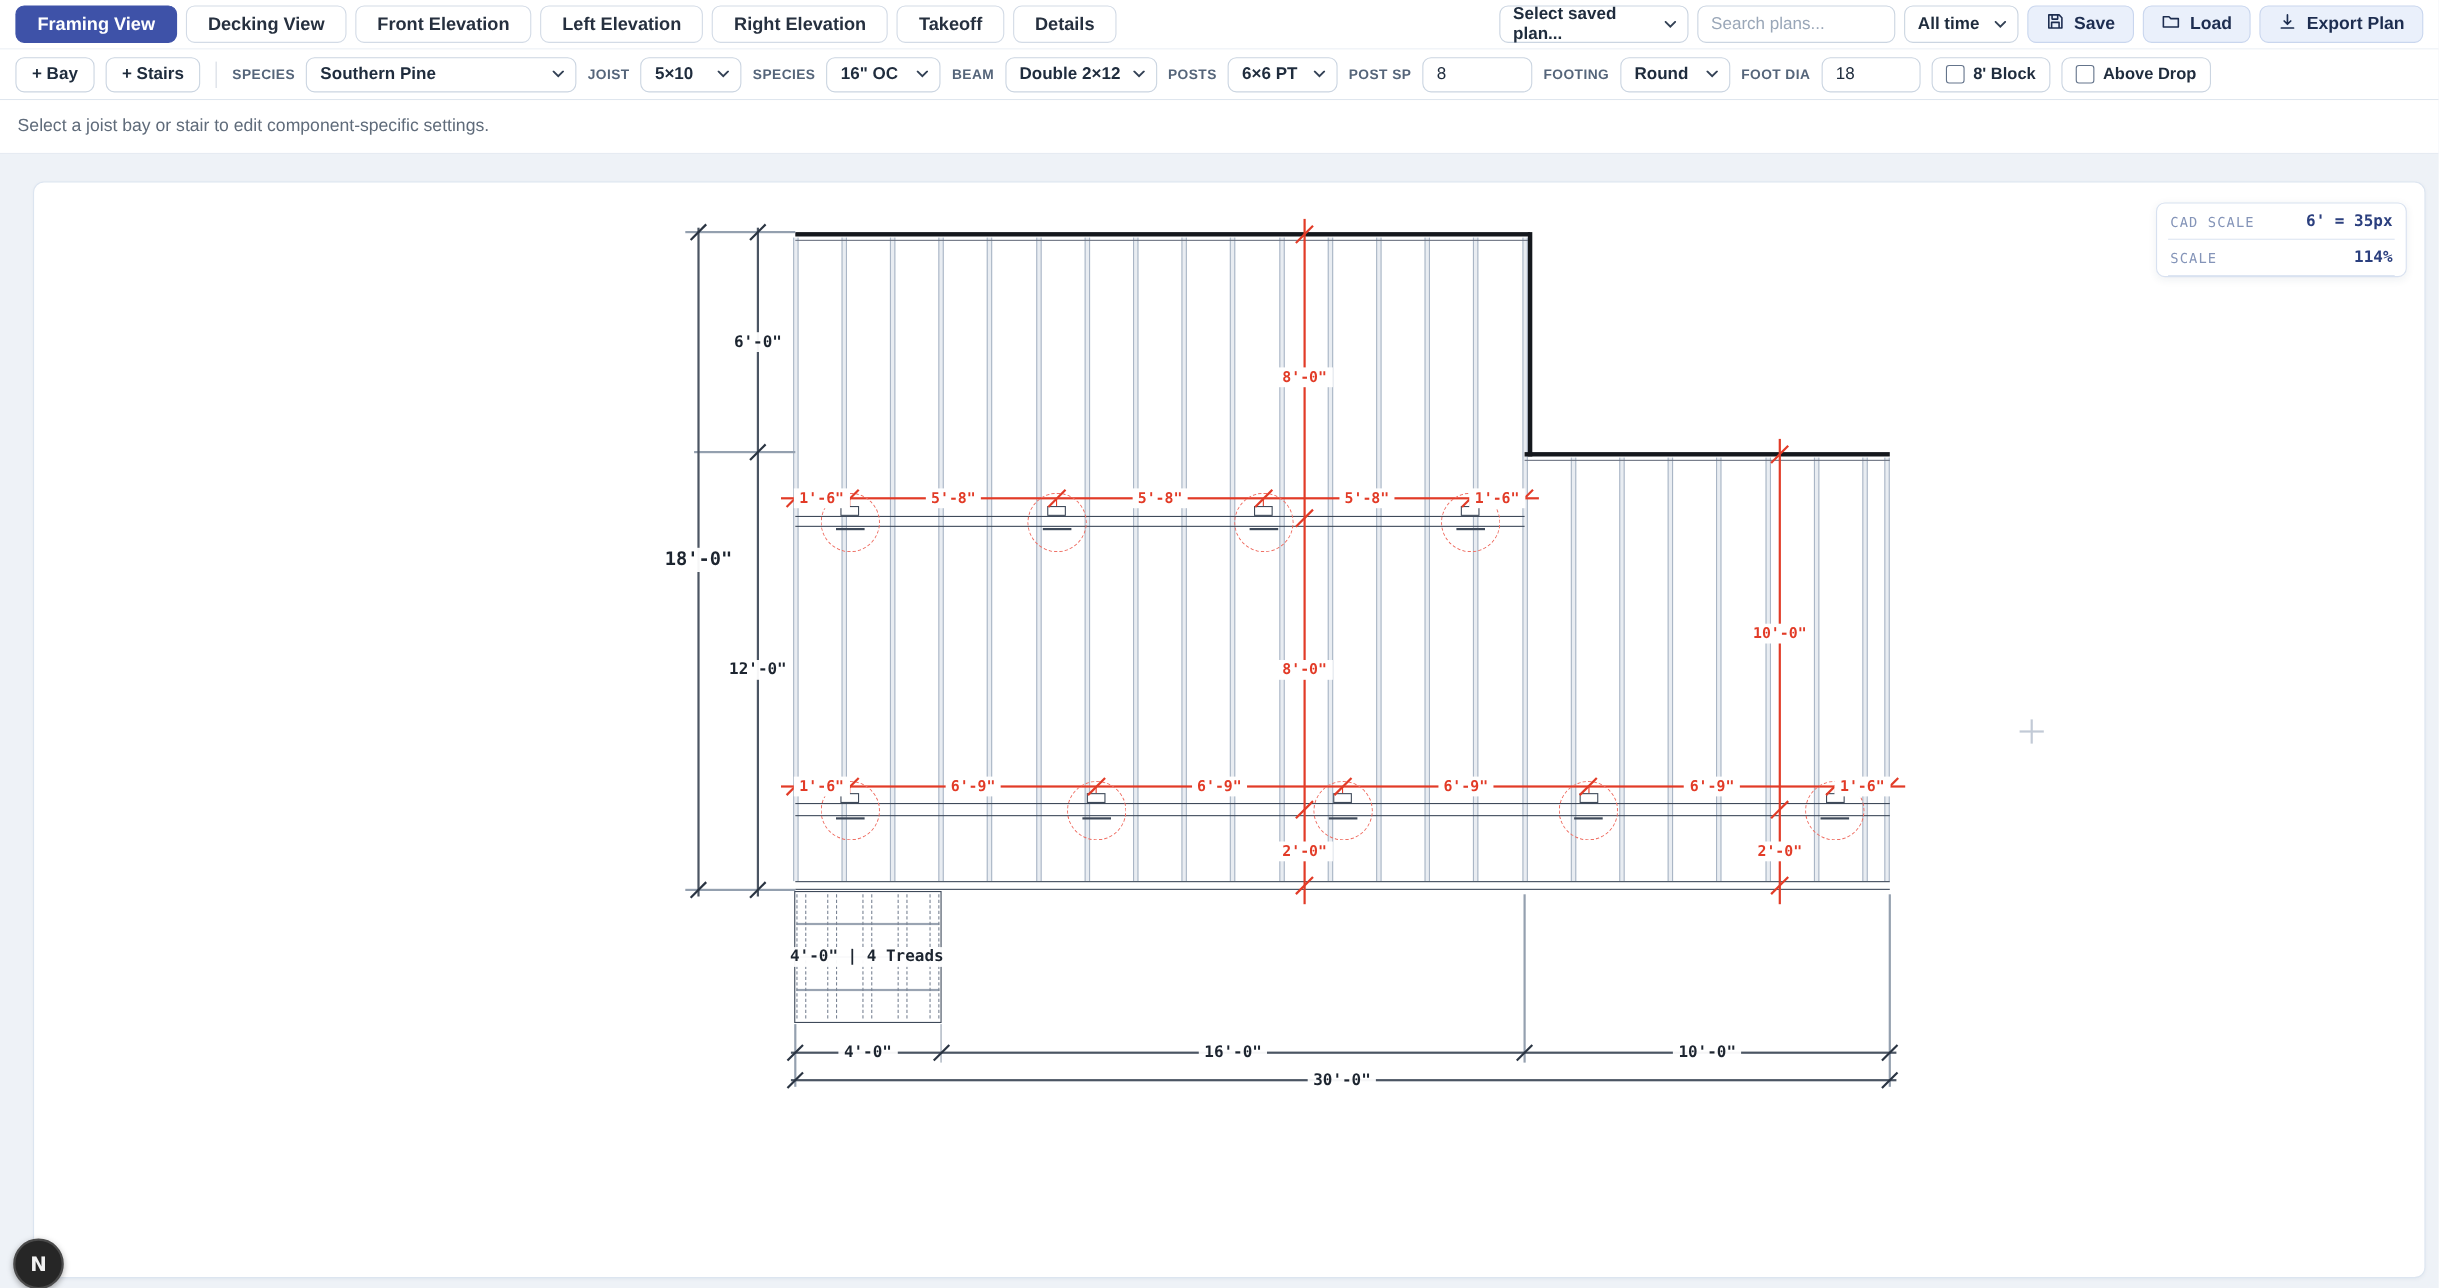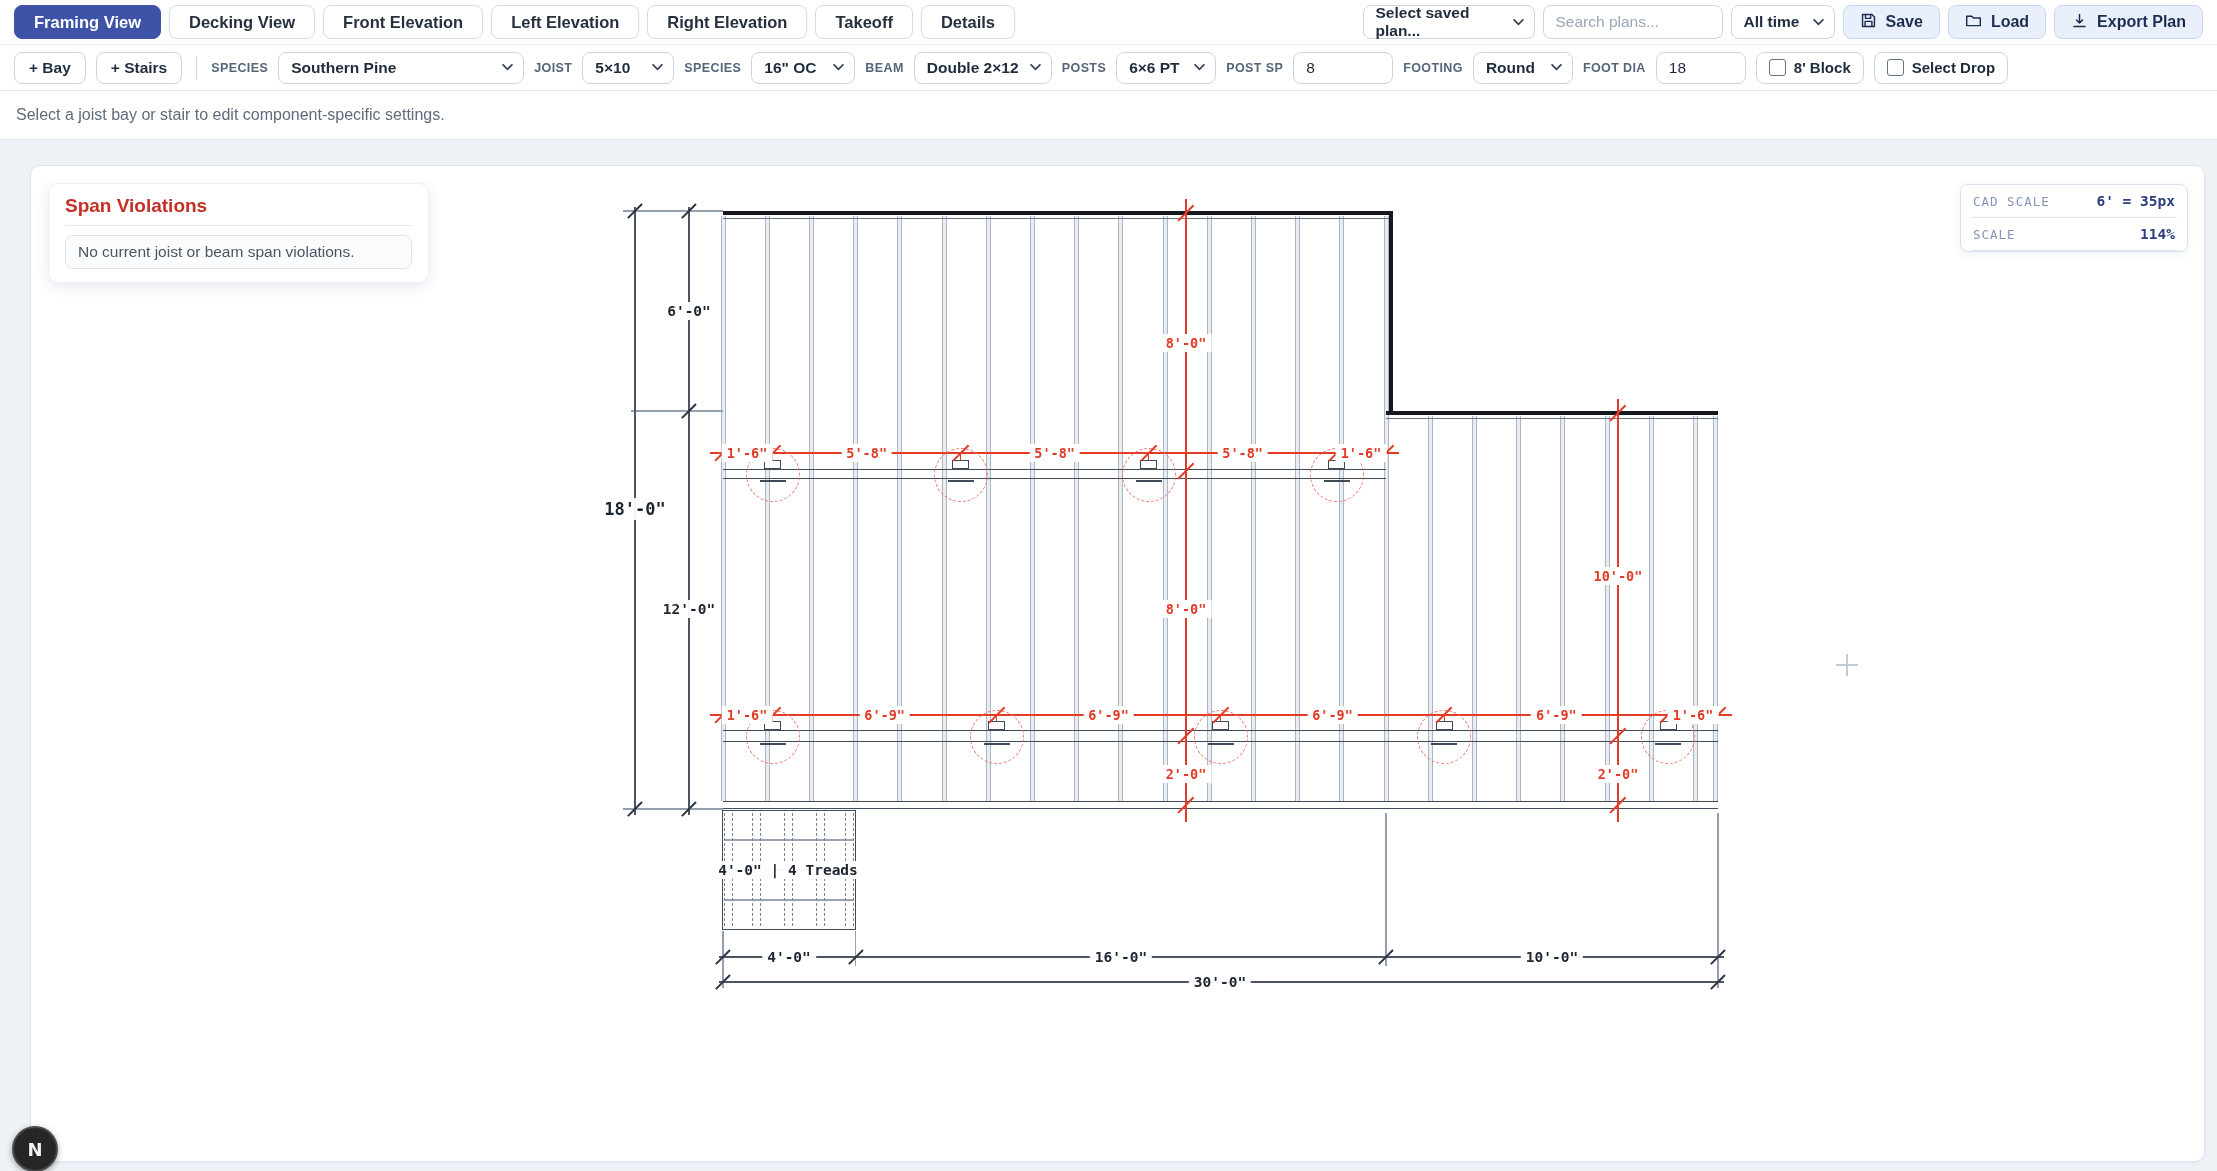--- a/index.html
+++ b/index.html
@@ -184,35 +184,30 @@
 
   <span class="flabel">FOOT DIA</span>
   <input class="tinput" style="width: 90px;" value="18">
 
   <div class="chip">
     <span class="cbox"></span>
     <span>8' Block</span>
   </div>
   <div class="chip">
     <span class="cbox"></span>
-    <span>Select Drop</span>
+    <span>Above Drop</span>
   </div>
 </div>
 
 <div class="hintrow">
   <span>Select a joist bay or stair to edit component-specific settings.</span>
 </div>
 
 <div class="card">
 
-  <div class="sv">
-    <h3>Span Violations</h3>
-    <div class="svdiv"></div>
-    <div class="svbox">No current joist or beam span violations.</div>
-  </div>
 
   <div class="cad">
     <div class="cadrow">
       <span class="cl">CAD SCALE</span>
       <span class="cv">6' = 35px</span>
     </div>
     <div class="cadrow">
       <span class="cl">SCALE</span>
       <span class="cv">114%</span>
     </div>

